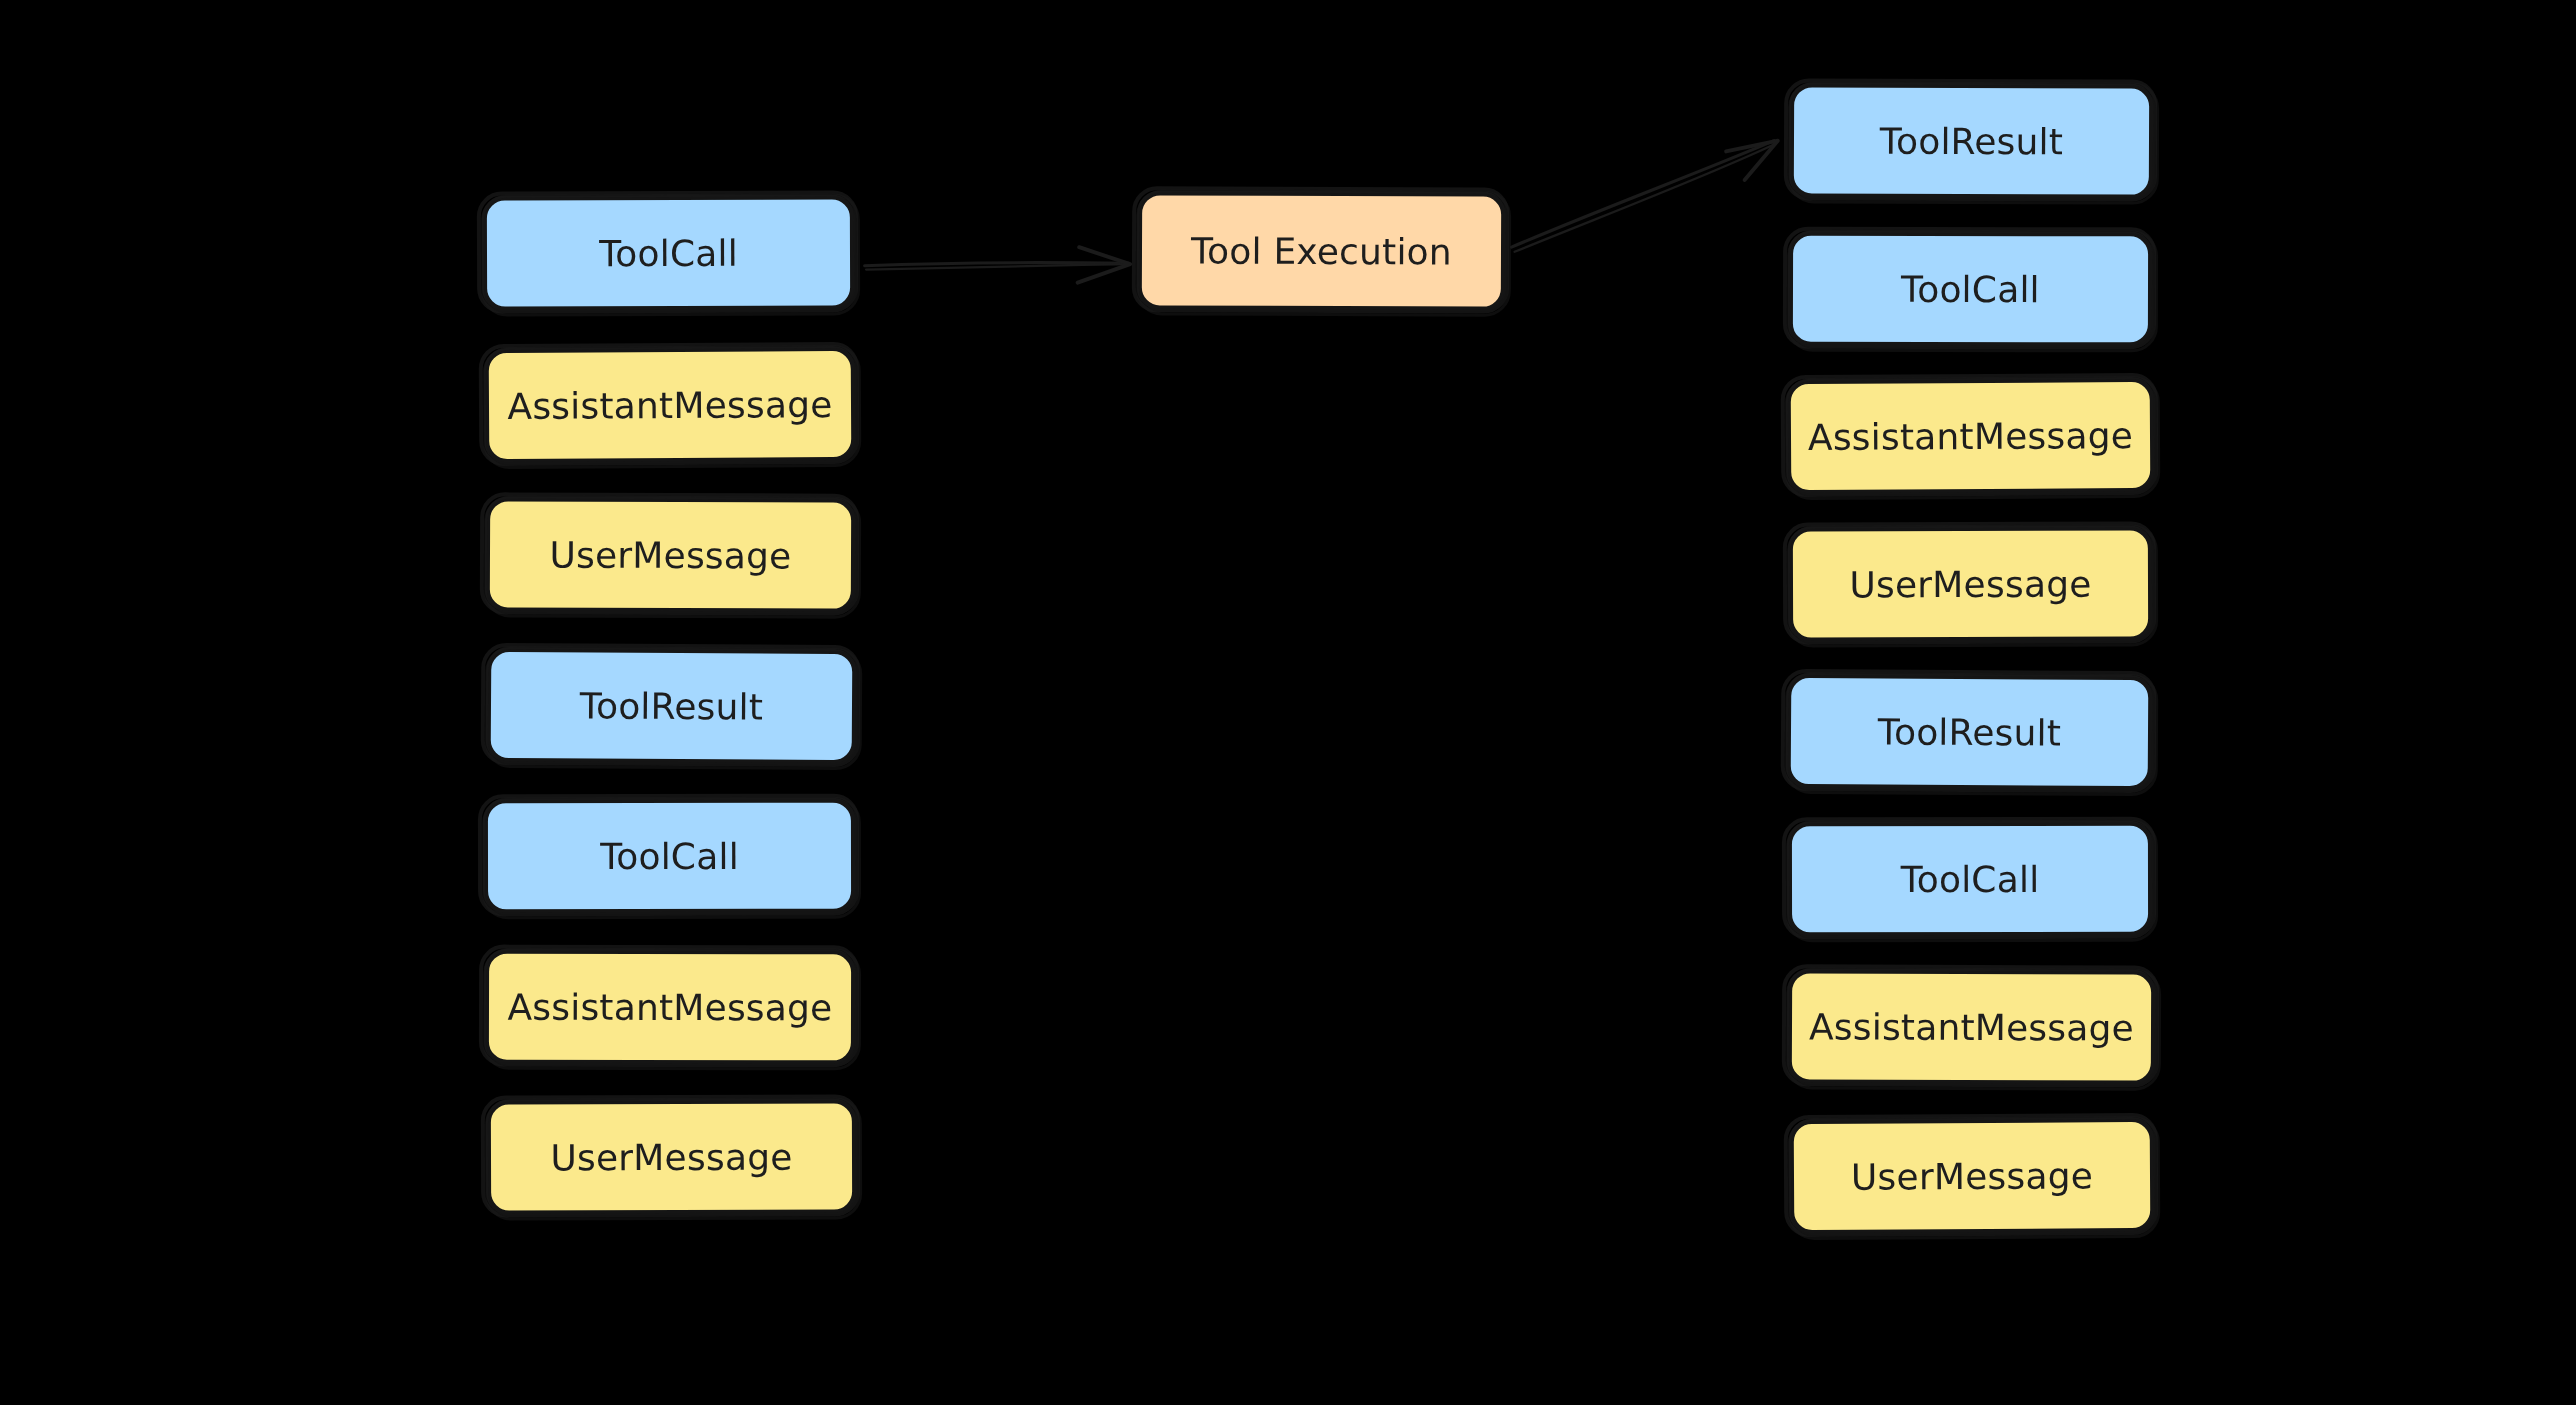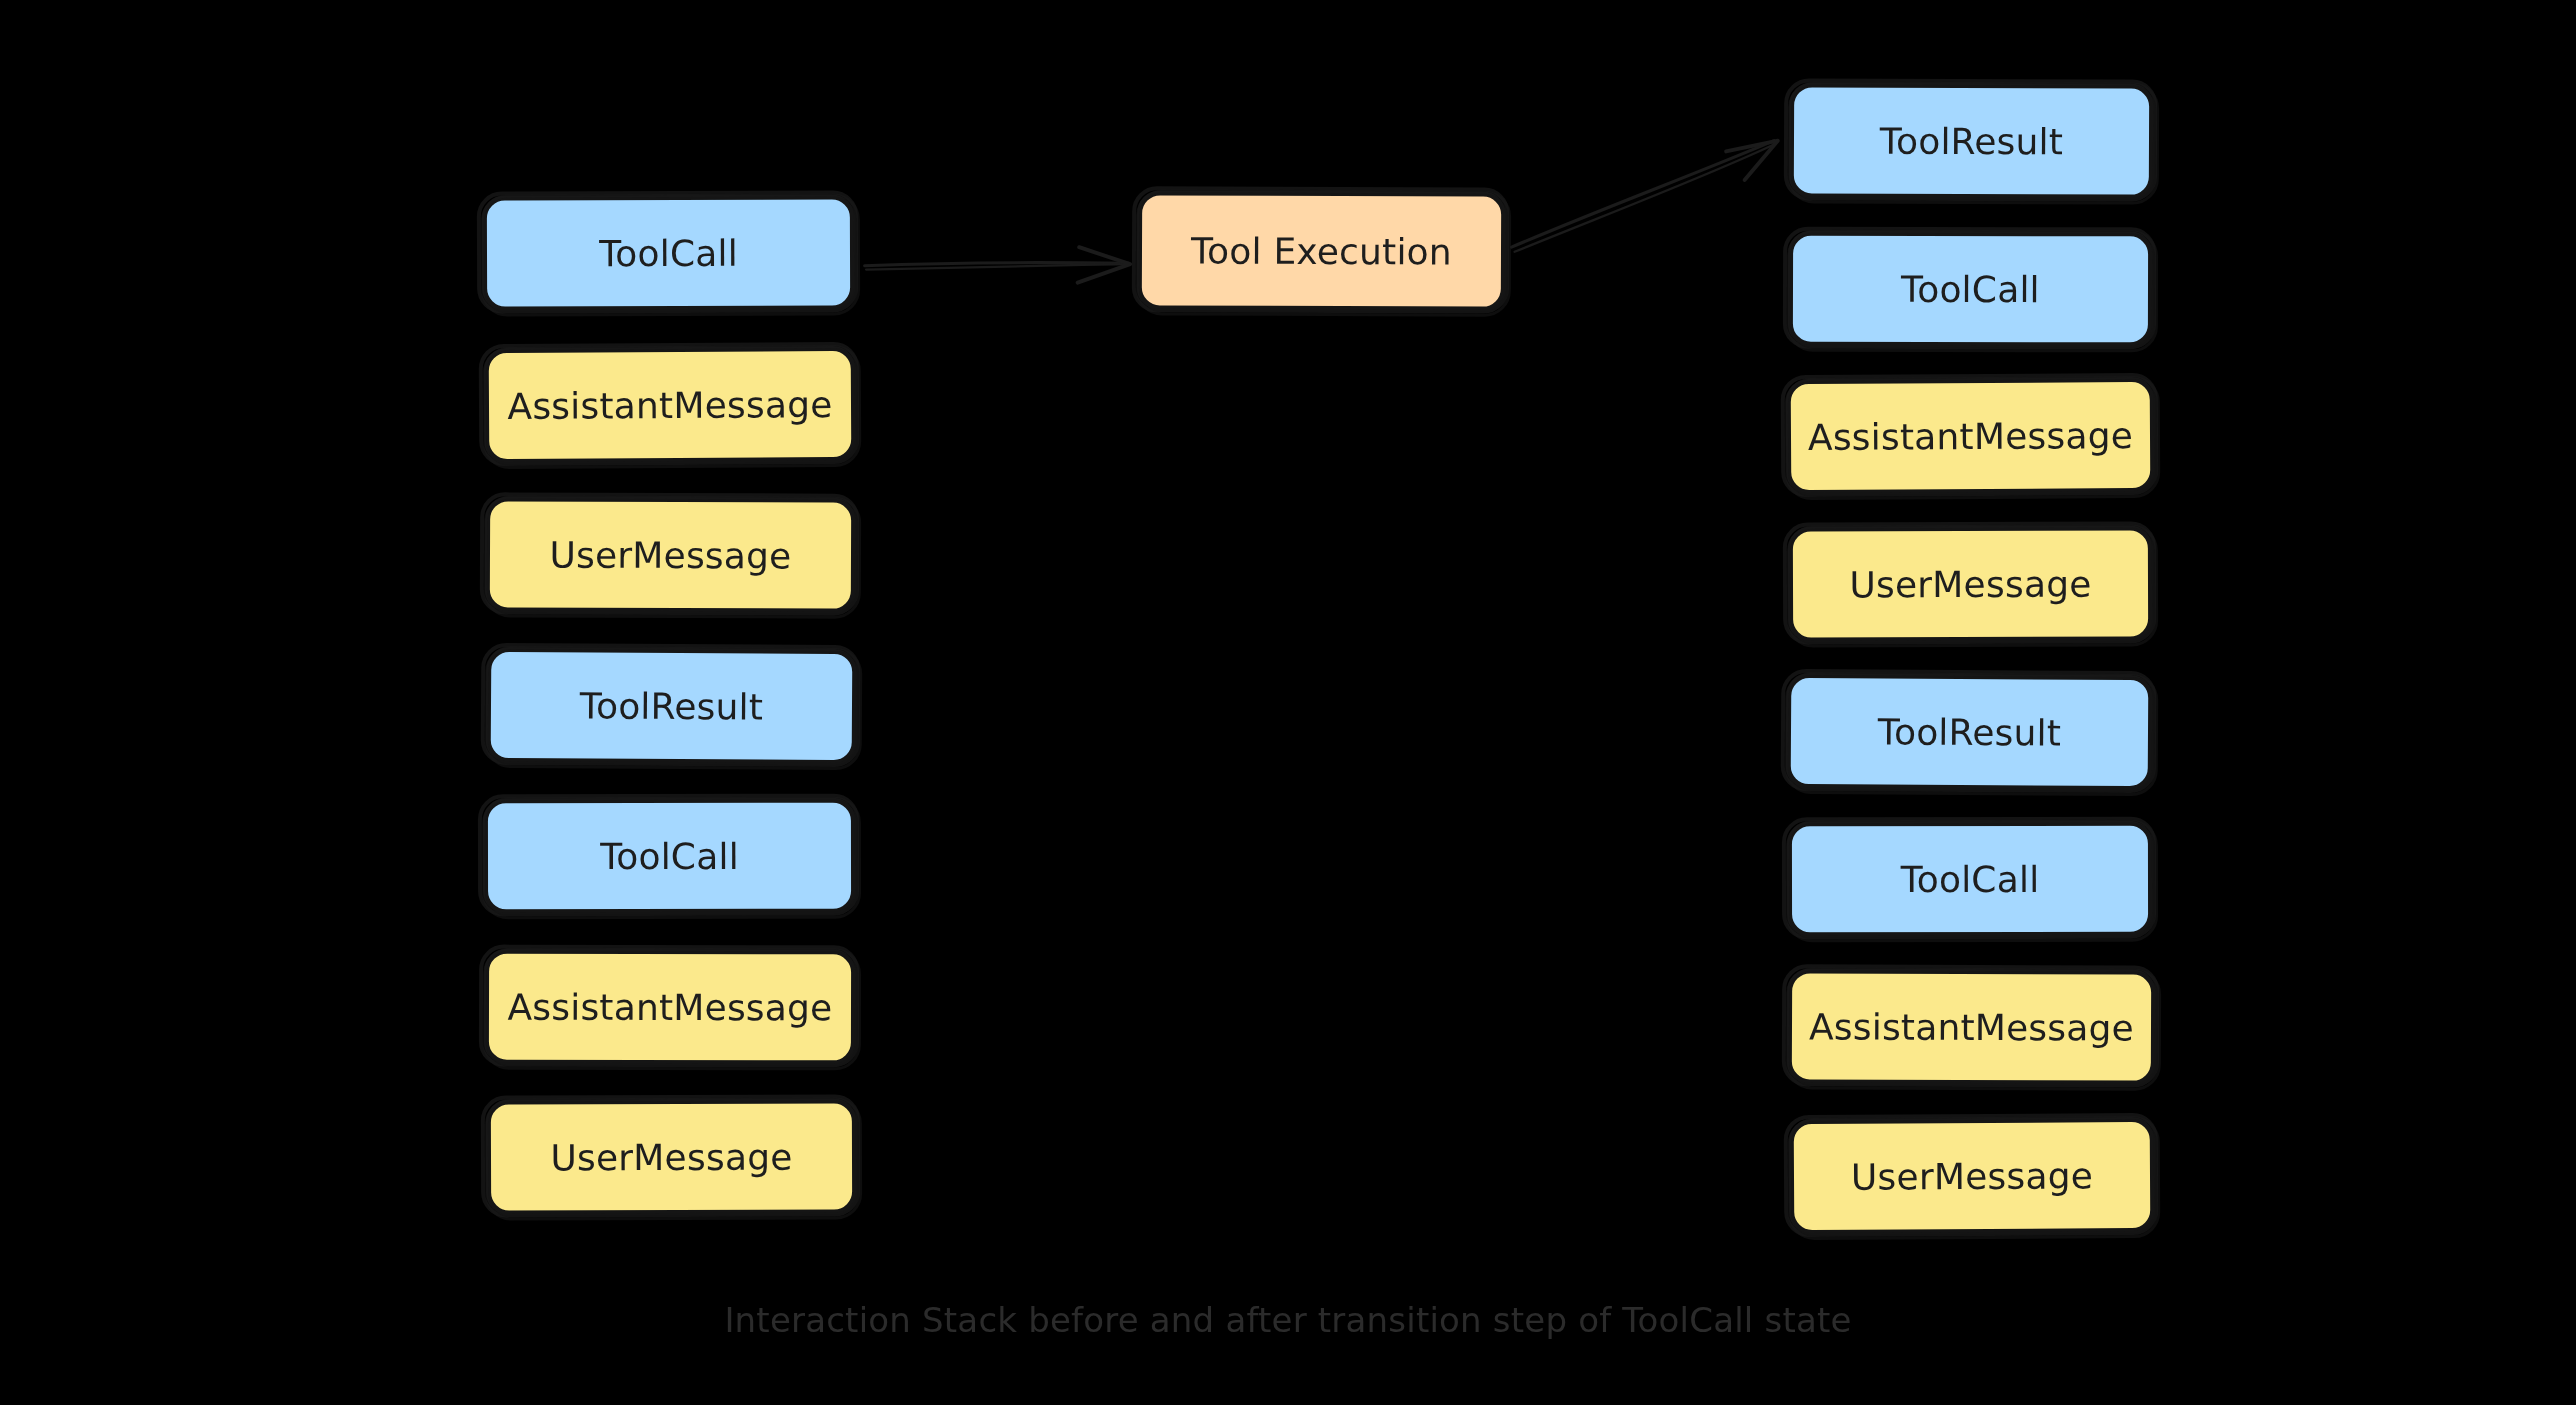--- a/index.html
+++ b/index.html
@@ -232,16 +232,15 @@
     </div>
 
     <div class="node fill-yellow rot-c" style="left:1789px; top:1118px; width:366px; height:116px;">
       <span class="sketch"></span>
       <span class="sketch2"></span>
       <span class="body"></span>
       <span class="node-label">UserMessage</span>
     </div>
   </div>
 
-  <div class="caption">Interaction Stack before and after transition step of ToolCall state</div>
 
 </div>
 
 
 </body></html>

